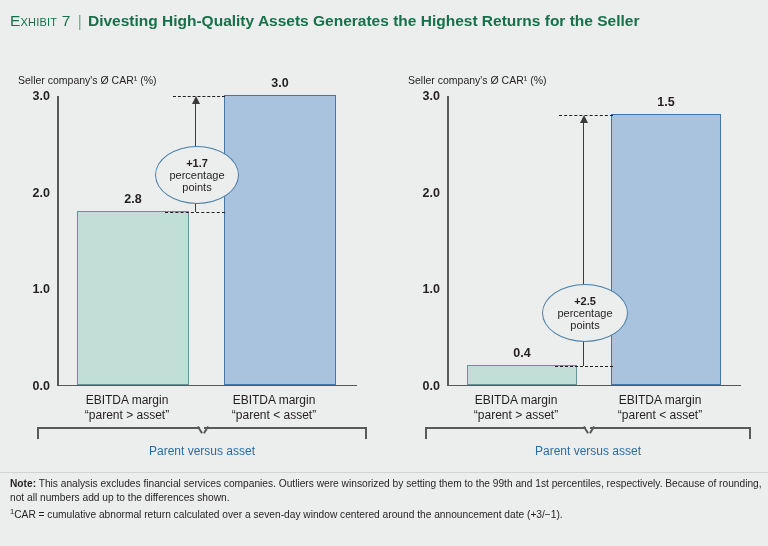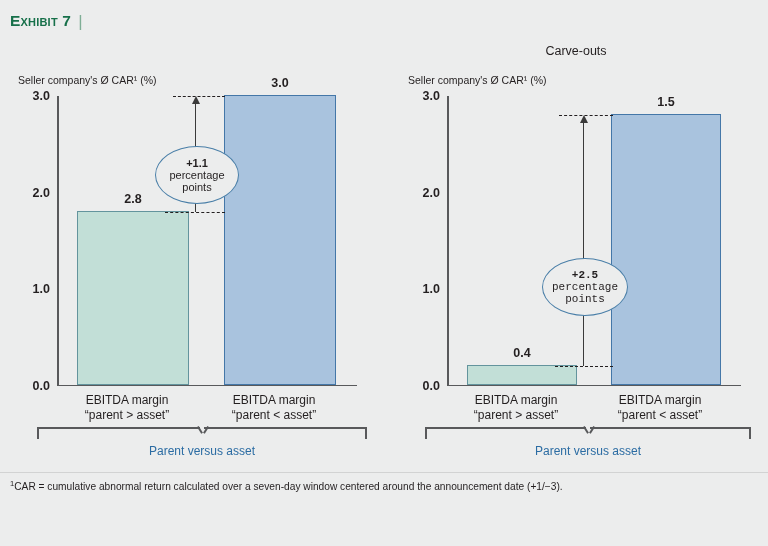--- a/index.html
+++ b/index.html
@@ -12,21 +12,21 @@
     position:relative;
   }
   .page{position:relative;width:768px;height:546px;}
 
   
   .title-bar{
     position:absolute;left:10px;top:7px;width:750px;height:28px;
     display:flex;align-items:center;
   }
   .exhibit-label{
-    font-weight:bold;font-size:15.5px;color:#17704a;
+    font-weight:normal;font-size:15.5px;color:#17704a;
     font-variant:small-caps;letter-spacing:.2px;
     white-space:nowrap;
   }
   .title-sep{
     color:#7fae96;font-size:17px;font-weight:400;
     margin:0 6px 0 7px;line-height:1;
   }
   .title-text{
     font-weight:bold;font-size:15.5px;color:#17704a;white-space:nowrap;
   }
@@ -139,20 +139,21 @@
   .sup{font-size:7.6px;vertical-align:super;}
 </style>
 </head>
 <body>
 
 <div class="page">
 
   <div class="title-bar">
     <span class="exhibit-label">Exhibit 7</span>
     <span class="title-sep">|</span>
+    <span class="title-text">Divesting High-Quality Assets Generates the Highest Returns for the Seller</span>
   </div>
 
   <div class="panel left">
     <div class="axis-caption">Seller company's Ø CAR¹ (%)</div>
 
     <div class="plot">
       <div class="yaxis-line"></div>
       <div class="xaxis-line"></div>
 
       <div class="ytick" style="top:0%">3.0</div>
@@ -166,21 +167,21 @@
       <div class="bar blue" style="left:167px;width:112px;height:290px;"></div>
       <div class="bar-value" style="left:167px;width:112px;bottom:296px;">3.0</div>
 
       <div class="dash" style="left:108px;width:60px;bottom:173px;"></div>
       <div class="dash" style="left:116px;width:52px;bottom:289px;"></div>
 
       <div class="delta-arrow" style="left:138px;bottom:174px;height:108px;"></div>
       <div class="arrowhead" style="left:139px;bottom:282px;"></div>
 
       <div class="callout" style="left:98px;bottom:182px;width:82px;height:56px;">
-        <span class="l1">+1.1</span>
+        <span class="l1">+1.7</span>
         <span>percentage</span>
         <span>points</span>
       </div>
     </div>
 
     <div class="cat-label" style="left:47px;top:355px;width:160px;">
       <div>EBITDA margin</div>
       <div>“parent &gt; asset”</div>
     </div>
     <div class="cat-label" style="left:194px;top:355px;width:160px;">
@@ -193,21 +194,20 @@
       <div class="seg" style="left:167px;width:163px;"></div>
       <div class="cap" style="left:0;"></div>
       <div class="cap" style="right:0;"></div>
       <div class="v1" style="left:160px;height:8px;transform:rotate(-32deg);transform-origin:top left;"></div>
       <div class="v2" style="left:170px;height:8px;transform:rotate(32deg);transform-origin:top right;"></div>
     </div>
     <div class="brace-label" style="left:37px;top:406px;width:330px;">Parent versus asset</div>
   </div>
 
   <div class="panel right">
-    <div class="panel-title">Carve-outs</div>
     <div class="axis-caption">Seller company's Ø CAR¹ (%)</div>
 
     <div class="plot">
       <div class="yaxis-line"></div>
       <div class="xaxis-line"></div>
 
       <div class="ytick" style="top:0%">3.0</div>
       <div class="ytick" style="top:33.33%">2.0</div>
       <div class="ytick" style="top:66.66%">1.0</div>
       <div class="ytick" style="top:100%">0.0</div>
@@ -217,21 +217,21 @@
 
       <div class="bar blue" style="left:164px;width:110px;height:271px;"></div>
       <div class="bar-value" style="left:164px;width:110px;bottom:277px;">1.5</div>
 
       <div class="dash" style="left:108px;width:58px;bottom:19px;"></div>
       <div class="dash" style="left:112px;width:54px;bottom:270px;"></div>
 
       <div class="delta-arrow" style="left:136px;bottom:20px;height:243px;"></div>
       <div class="arrowhead" style="left:137px;bottom:263px;"></div>
 
-      <div class="callout" style="left:95px;bottom:70px;width:84px;height:56px;font-family:Liberation Mono, monospace;">
+      <div class="callout" style="left:95px;bottom:44px;width:84px;height:56px;">
         <span class="l1">+2.5</span>
         <span>percentage</span>
         <span>points</span>
       </div>
     </div>
 
     <div class="cat-label" style="left:52px;top:355px;width:160px;">
       <div>EBITDA margin</div>
       <div>“parent &gt; asset”</div>
     </div>
@@ -246,16 +246,17 @@
       <div class="cap" style="left:0;"></div>
       <div class="cap" style="right:0;"></div>
       <div class="v1" style="left:158px;height:8px;transform:rotate(-32deg);transform-origin:top left;"></div>
       <div class="v2" style="left:168px;height:8px;transform:rotate(32deg);transform-origin:top right;"></div>
     </div>
     <div class="brace-label" style="left:41px;top:406px;width:326px;">Parent versus asset</div>
   </div>
 
   <div class="divider"></div>
   <div class="footer">
-    <p><span class="sup">1</span><span>CAR = cumulative abnormal return calculated over a seven-day window centered around the announcement date (+1/−3).</span></p>
+    <p><b>Note:</b><span> This analysis excludes financial services companies. Outliers were winsorized by setting them to the 99th and 1st percentiles, respectively. Because of rounding, not all numbers add up to the differences shown.</span></p>
+    <p><span class="sup">1</span><span>CAR = cumulative abnormal return calculated over a seven-day window centered around the announcement date (+3/−1).</span></p>
   </div>
 
 </div>
 
 </body></html>

